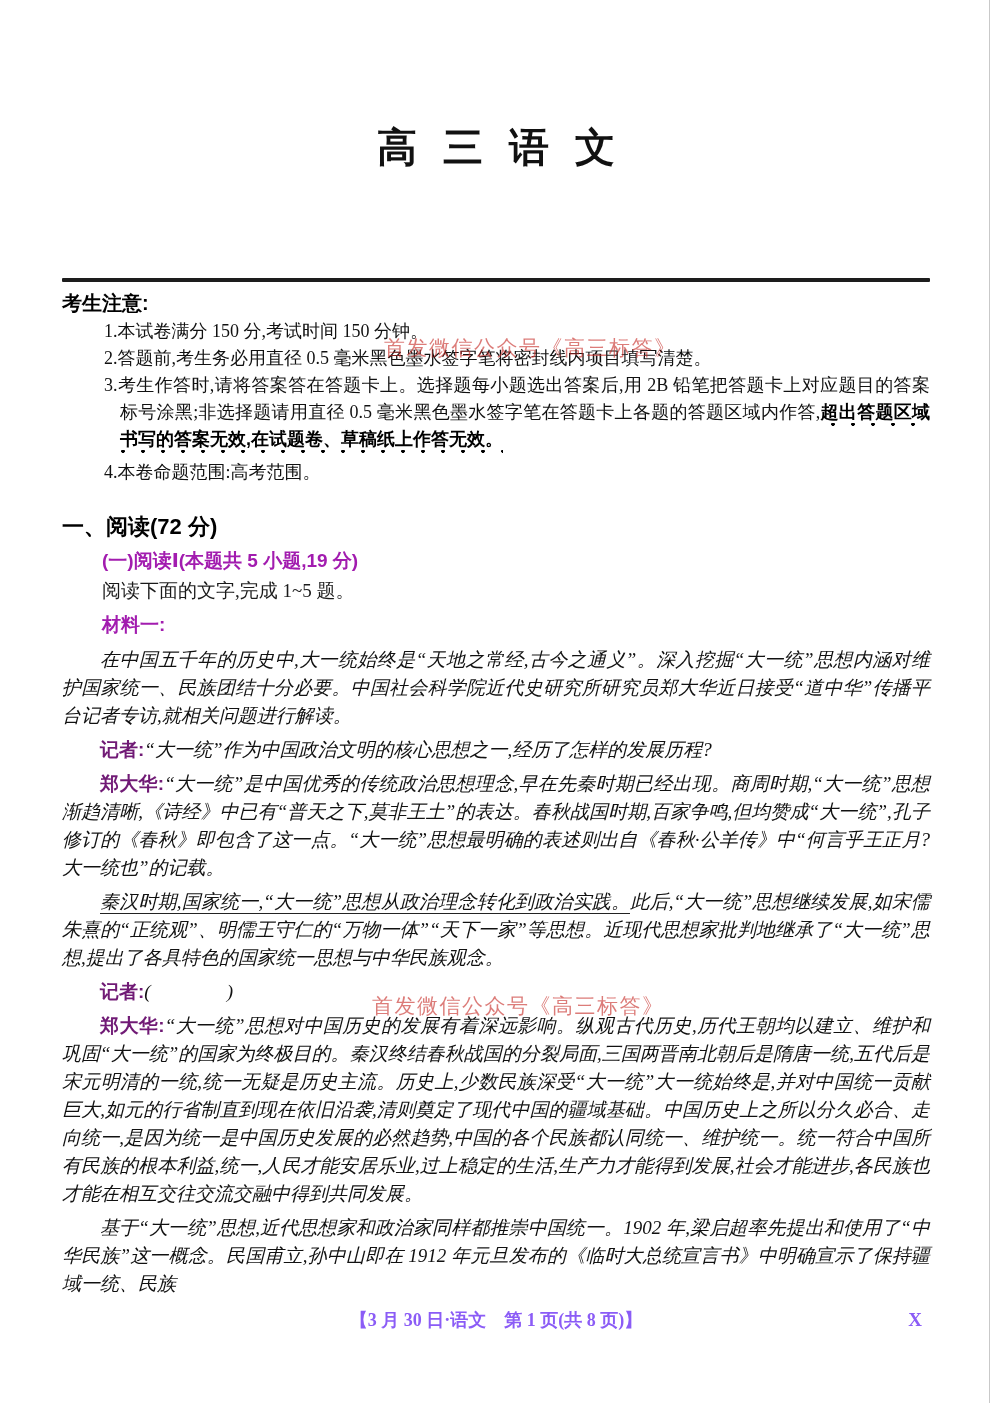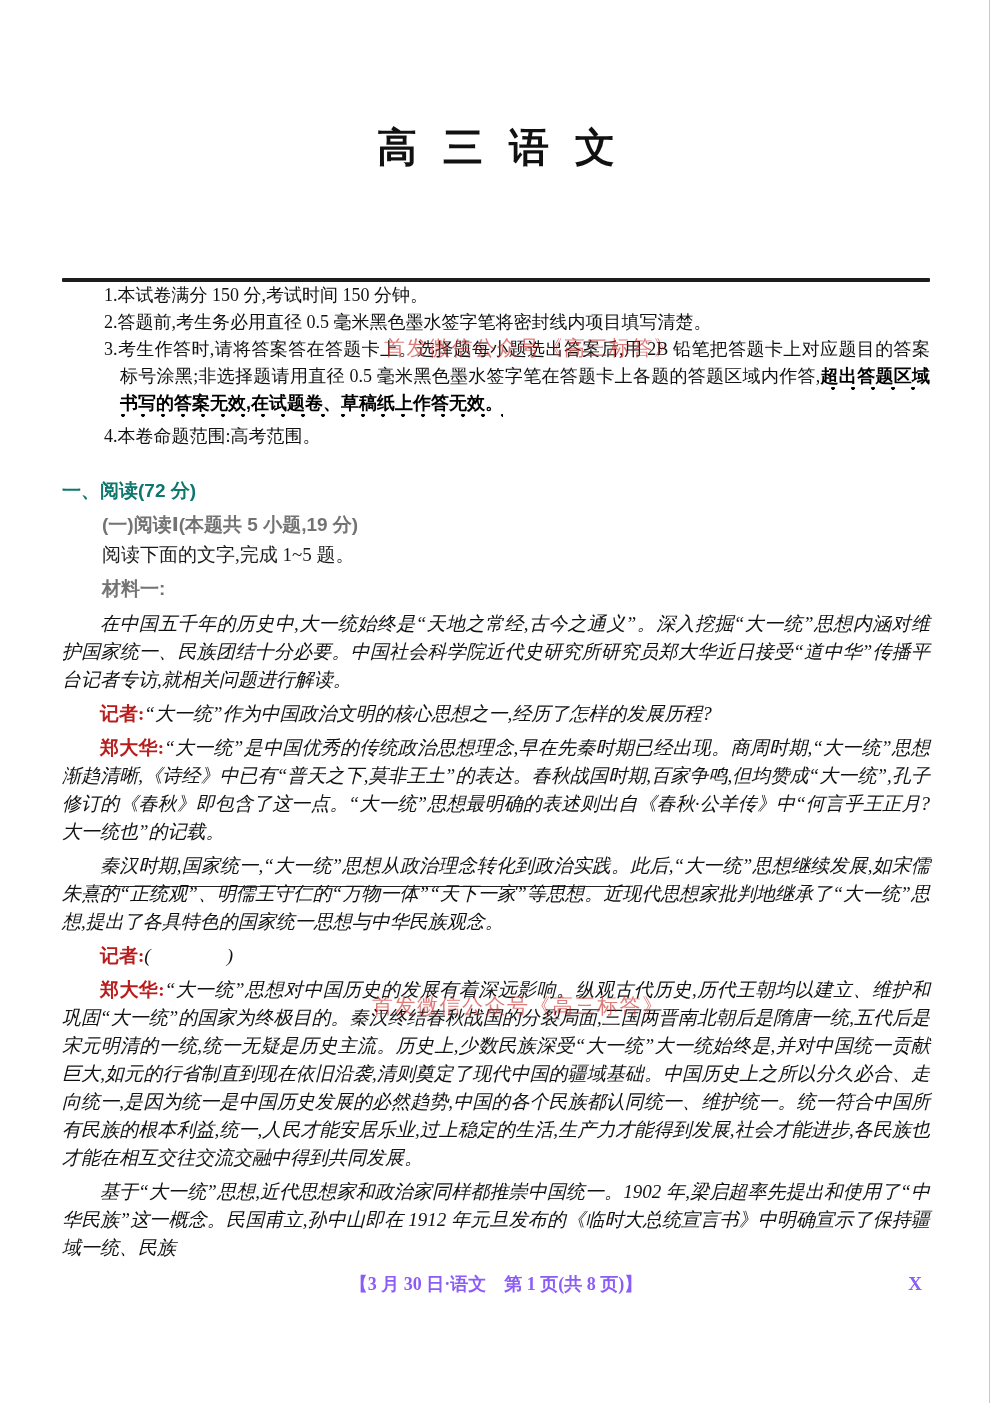--- a/index.html
+++ b/index.html
@@ -54,56 +54,56 @@
     padding-bottom: 6px;
     background-image: radial-gradient(circle at 50% 40%, #000 1.7px, transparent 1.9px);
     background-size: 20px 6px;
     background-repeat: repeat-x;
     background-position: 3px 100%;
   }
   .section-heading {
     margin-top: 26px;
     font-family: "Liberation Sans", "DejaVu Sans", sans-serif;
     font-weight: bold;
-    font-size: 19px;
+    font-size: 22px;
     line-height: 30px;
-    color: #0f766e;
+    color: #000000;
   }
   .part-heading, .material-label {
     margin-top: 4px;
     padding-left: 40px;
     font-family: "Liberation Sans", "DejaVu Sans", sans-serif;
     font-weight: bold;
     font-size: 19px;
     line-height: 30px;
-    color: #737373;
+    color: #a21caf;
   }
   .instruction {
     padding-left: 40px;
     font-size: 19px;
     line-height: 30px;
   }
   .passage p {
     margin: 6px 0 0 0;
     font-size: 19px;
     line-height: 28px;
     text-align: justify;
     text-indent: 2em;
     font-style: italic;
     color: #111;
   }
   .speaker {
     font-style: normal;
-    font-family: Liberation Serif, serif;
+    font-family: Liberation Sans, sans-serif;
     font-weight: bold;
-    color: #b91c1c;
+    color: #701a75;
   }
   .underline {
     border-bottom: 1.5px solid #222;
-    padding-bottom: 10px;
+    padding-bottom: 1px;
   }
   .footer {
     position: relative;
     margin-top: 8px;
     text-align: center;
     font-size: 18px;
     line-height: 28px;
     font-weight: bold;
     color: #8b5cf6;
   }
@@ -136,20 +136,21 @@
 <body>
 
 <div class="page">
   <div class="content">
 
     <h1 class="title">高三语文</h1>
 
     <div class="rule"></div>
 
     <div class="notice">
+      <div class="notice-heading">考生注意:</div>
       <div class="notice-item">1.本试卷满分 150 分,考试时间 150 分钟。</div>
       <div class="notice-item">2.答题前,考生务必用直径 0.5 毫米黑色墨水签字笔将密封线内项目填写清楚。</div>
       <div class="notice-item"><span>3.考生作答时,请将答案答在答题卡上。选择题每小题选出答案后,用 2B 铅笔把答题卡上对应题目的答案标号涂黑;非选择题请用直径 0.5 毫米黑色墨水签字笔在答题卡上各题的答题区域内作答,</span><span class="em-dots">超出答题区域书写的答案无效,在试题卷、草稿纸上作答无效。</span></div>
       <div class="notice-item last">4.本卷命题范围:高考范围。</div>
     </div>
 
     <div class="section-heading">一、阅读(72 分)</div>
     <div class="part-heading">(一)阅读Ⅰ(本题共 5 小题,19 分)</div>
     <div class="instruction">阅读下面的文字,完成 1~5 题。</div>
     <div class="material-label">材料一:</div>

